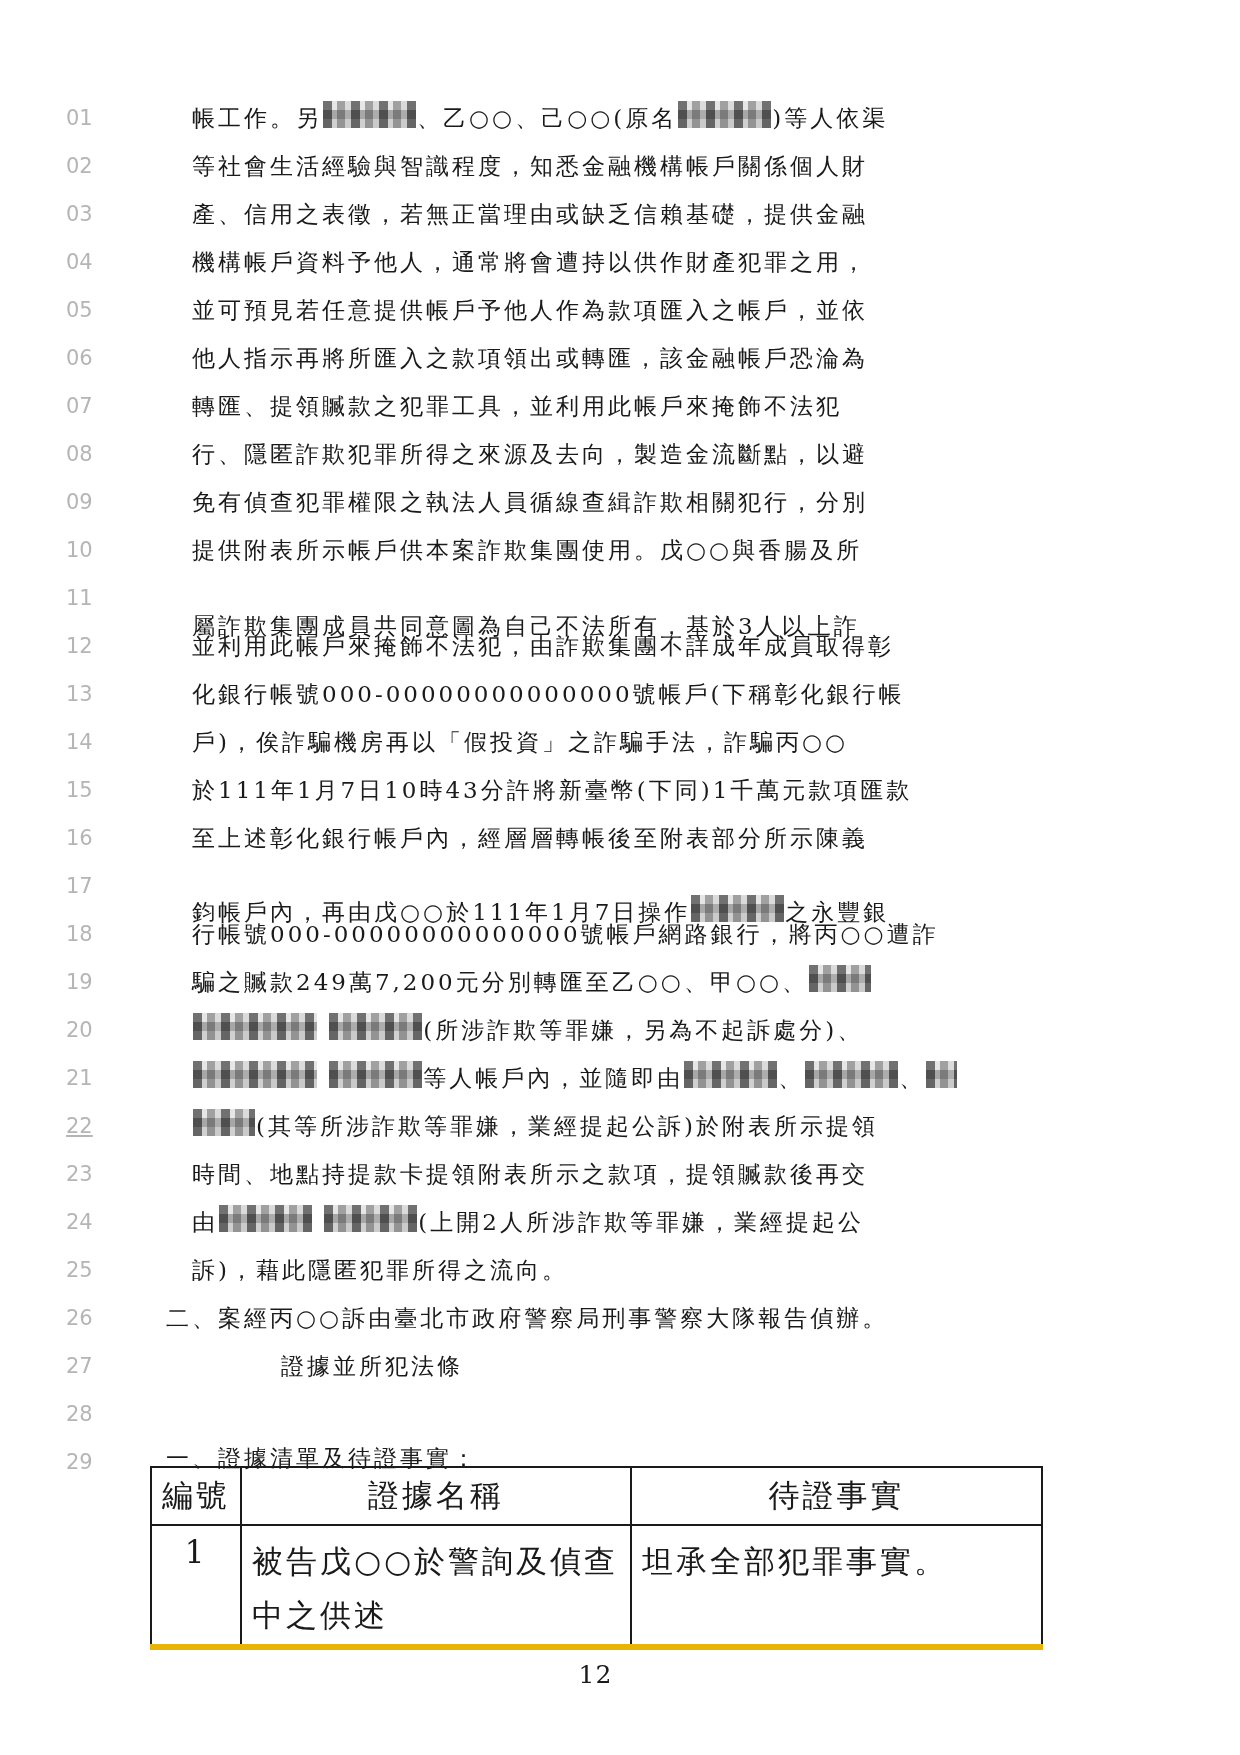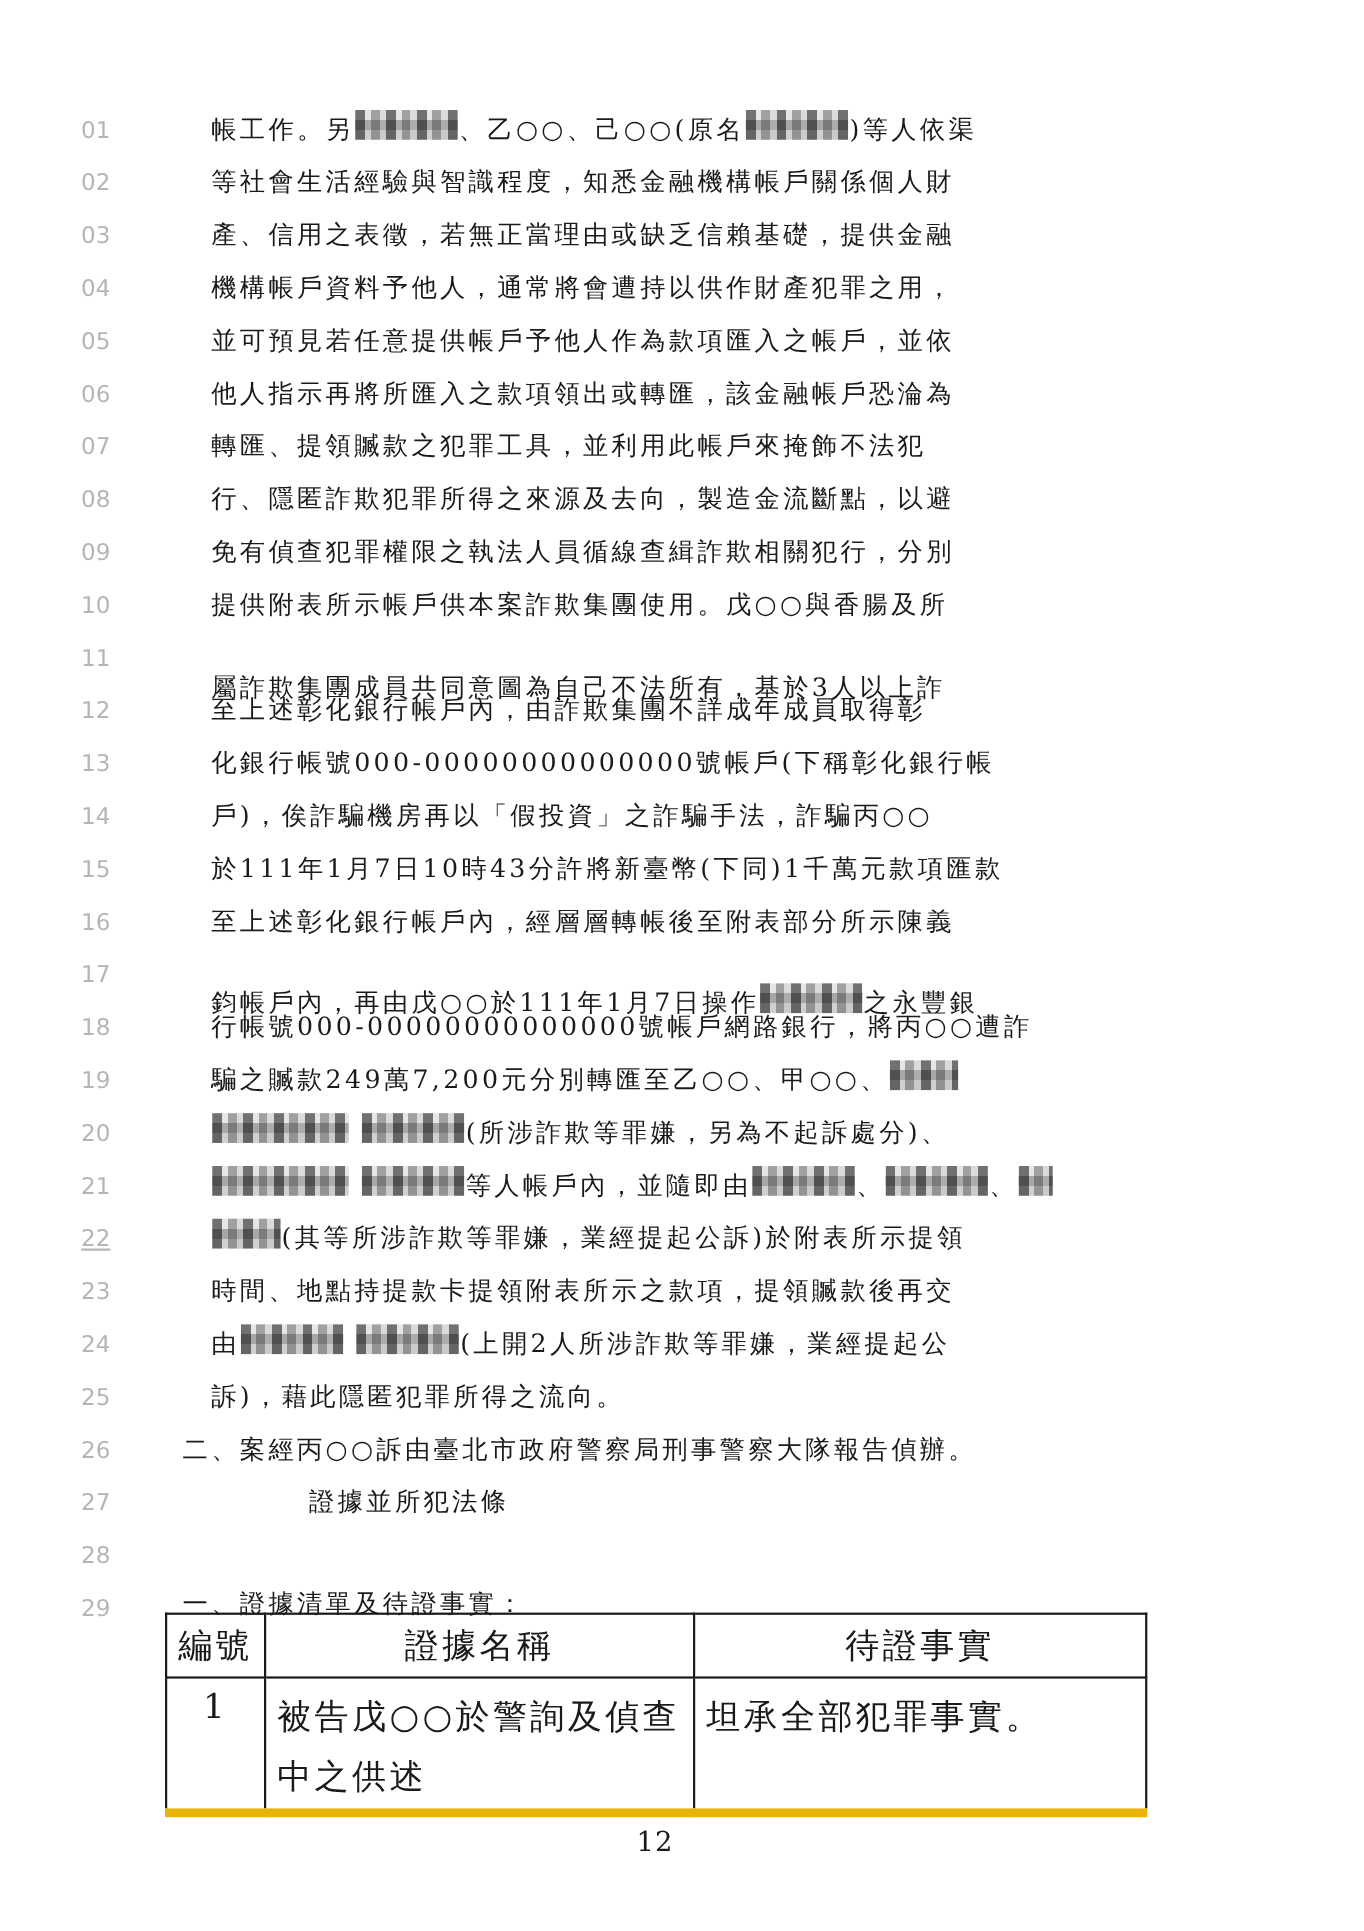--- a/index.html
+++ b/index.html
@@ -3,21 +3,21 @@
 <meta charset="utf-8">
 <style>
   html,body{margin:0;padding:0;background:#ffffff;}
   .page{
     position:relative;width:1240px;height:1755px;background:#ffffff;
     font-family:"DejaVu Serif","Liberation Serif",serif;
     color:#1a1a1a;overflow:hidden;
   }
   .gutter .lnum{
     position:absolute;left:66px;width:42px;height:48px;line-height:48px;
-    text-align:center;font-family:"DejaVu Sans","Liberation Sans",sans-serif;
+    text-align:left;font-family:"DejaVu Sans","Liberation Sans",sans-serif;
     font-size:21px;color:#b5b5b5;
   }
   .tline{
     position:absolute;left:192px;height:48px;line-height:48px;
     font-size:23px;letter-spacing:3px;white-space:nowrap;text-align:right;
   }
   .tline.item{left:166px;}
   .tline.heading{left:281px;}
   .redact{
     display:inline-block;height:27px;vertical-align:-2px;margin:0 1px;
@@ -31,21 +31,21 @@
     font-size:31px;letter-spacing:3px;color:#1a1a1a;
   }
   table.evtable th, table.evtable td{
     border:2px solid #1a1a1a;font-weight:normal;padding:0;
   }
   table.evtable tr.hdr th{height:56px;text-align:center;vertical-align:middle;}
   table.evtable tr.row td{height:110px;vertical-align:top;}
   table.evtable tr.row td.c-no{text-align:center;vertical-align:top;padding-top:8px;}
   table.evtable td.c-name{padding:8px 0 0 10px;line-height:54px;}
   table.evtable td.c-fact{padding:8px 0 0 10px;line-height:54px;}
-  table.evtable{border-bottom:8px solid #eab308;}
+  table.evtable{border-bottom:6px solid #eab308;}
   .pageno{
     position:absolute;left:150px;top:1660px;width:891px;text-align:center;
     font-size:25px;letter-spacing:1px;color:#1a1a1a;
   }
 </style>
 </head>
 <body>
 
 <div class="page">
 
@@ -86,21 +86,21 @@
       <div class="tline body" style="top: 142px;">等社會生活經驗與智識程度，知悉金融機構帳戶關係個人財</div>
       <div class="tline body" style="top: 190px;">產、信用之表徵，若無正當理由或缺乏信賴基礎，提供金融</div>
       <div class="tline body" style="top: 238px;">機構帳戶資料予他人，通常將會遭持以供作財產犯罪之用，</div>
       <div class="tline body" style="top: 286px;">並可預見若任意提供帳戶予他人作為款項匯入之帳戶，並依</div>
       <div class="tline body" style="top: 334px;">他人指示再將所匯入之款項領出或轉匯，該金融帳戶恐淪為</div>
       <div class="tline body" style="top: 382px;">轉匯、提領贓款之犯罪工具，並利用此帳戶來掩飾不法犯</div>
       <div class="tline body" style="top: 430px;">行、隱匿詐欺犯罪所得之來源及去向，製造金流斷點，以避</div>
       <div class="tline body" style="top: 478px;">免有偵查犯罪權限之執法人員循線查緝詐欺相關犯行，分別</div>
       <div class="tline body" style="top: 526px;">提供附表所示帳戶供本案詐欺集團使用。戊○○與香腸及所</div>
       <div class="tline body" style="top: 602px;">屬詐欺集團成員共同意圖為自己不法所有，基於3人以上詐</div>
-      <div class="tline body" style="top: 622px;">至上述彰化銀行帳戶內，由詐欺集團不詳成年成員取得彰</div>
+      <div class="tline body" style="top: 622px;">並利用此帳戶來掩飾不法犯，由詐欺集團不詳成年成員取得彰</div>
       <div class="tline body" style="top: 670px;">化銀行帳號000-00000000000000號帳戶(下稱彰化銀行帳</div>
       <div class="tline body" style="top: 718px;">戶)，俟詐騙機房再以「假投資」之詐騙手法，詐騙丙○○</div>
       <div class="tline body" style="top: 766px;">於111年1月7日10時43分許將新臺幣(下同)1千萬元款項匯款</div>
       <div class="tline body" style="top: 814px;">至上述彰化銀行帳戶內，經層層轉帳後至附表部分所示陳義</div>
       <div class="tline body" style="top: 862px; margin-top: 26px;">鈞帳戶內，再由戊○○於111年1月7日操作<span class="redact" style="width: 93px;"></span>之永豐銀</div>
       <div class="tline body" style="top: 910px;">行帳號000-00000000000000號帳戶網路銀行，將丙○○遭詐</div>
       <div class="tline body" style="top: 958px;">騙之贓款249萬7,200元分別轉匯至乙○○、甲○○、<span class="redact" style="width: 62px;"></span></div>
       <div class="tline body" style="top: 1006px;"><span class="redact" style="width: 124px;"></span>  <span class="redact" style="width: 93px;"></span>(所涉詐欺等罪嫌，另為不起訴處分)、</div>
       <div class="tline body" style="top: 1054px;"><span class="redact" style="width: 124px;"></span>  <span class="redact" style="width: 93px;"></span>等人帳戶內，並隨即由<span class="redact" style="width: 93px;"></span>、<span class="redact" style="width: 93px;"></span>、<span class="redact" style="width: 31px;"></span></div>
       <div class="tline body" style="top: 1102px;"><span class="redact" style="width: 62px;"></span>(其等所涉詐欺等罪嫌，業經提起公訴)於附表所示提領</div>

